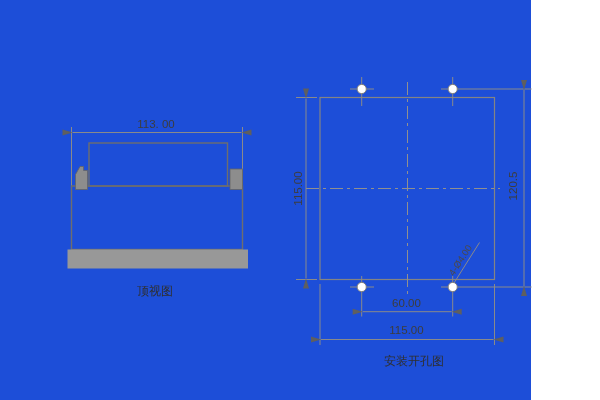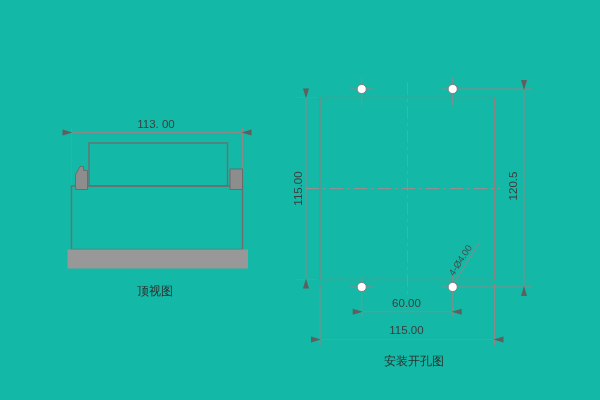--- a/index.html
+++ b/index.html
@@ -1,17 +1,17 @@
 <!DOCTYPE html>
 <html><head>
 <meta charset="utf-8">
 <style>
   html, body { margin: 0; padding: 0; }
   body { width: 600px; height: 400px; background: #ffffff; overflow: hidden; }
-  .canvas-wrap { position: relative; width: 600px; height: 400px; background: #14b8a6; text-align: right; }
+  .canvas-wrap { position: relative; width: 531px; height: 400px; background: #1d4ed8; text-align: right; }
   svg { display: block; }
   .dim-text {
     font-family: "Liberation Sans", "DejaVu Sans", sans-serif;
     font-size: 11.5px;
     fill: #3d3d3d;
   }
   .callout-text {
     font-family: "Liberation Sans", "DejaVu Sans", sans-serif;
     font-size: 9.5px;
     fill: #4a4a4a;

